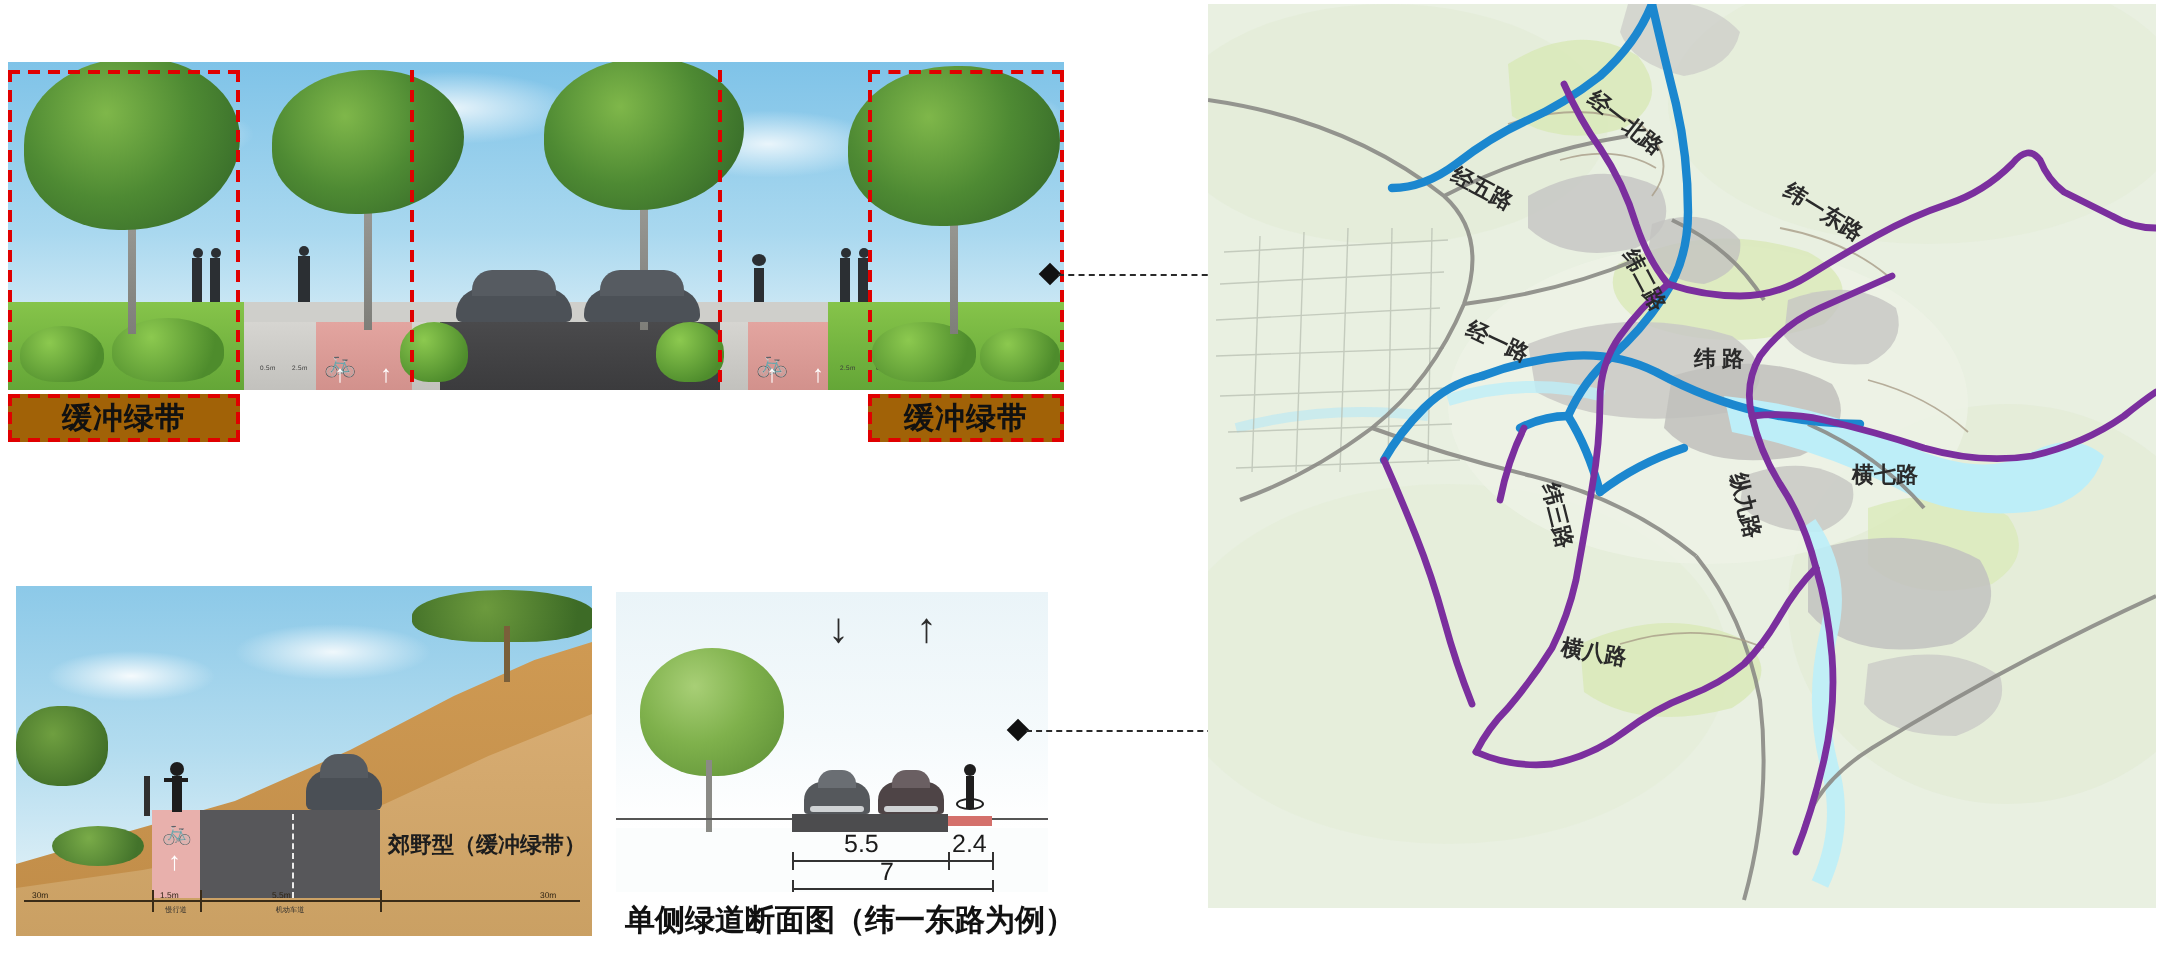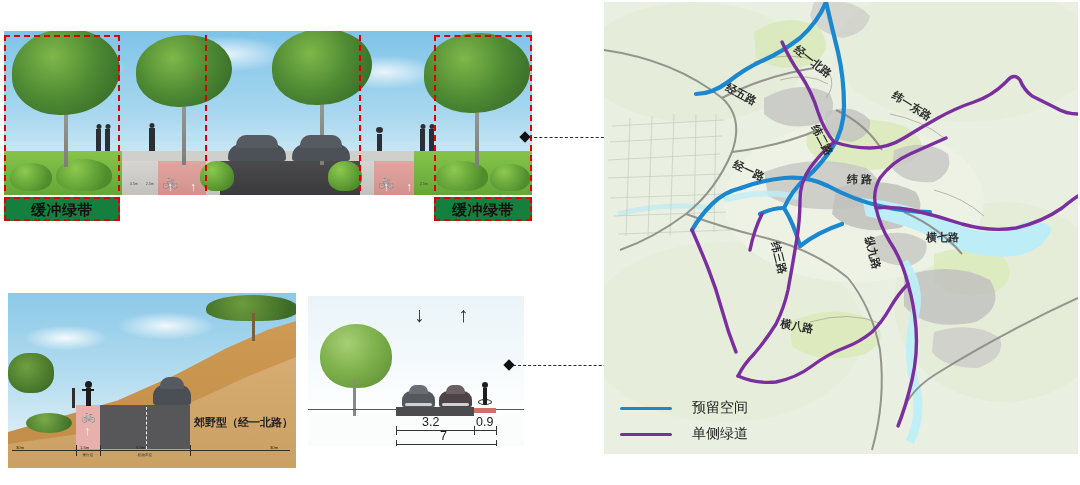--- a/index.html
+++ b/index.html
@@ -40,21 +40,21 @@
   .head{position:absolute;left:50%;transform:translateX(-50%);top:-5px;width:5px;height:5px;border-radius:50%;background:#2b2f33;}
   .car{position:absolute;bottom:34px;background:#4c5157;border-radius:13px 13px 3px 3px;}
   .car:before{content:"";position:absolute;left:14%;right:14%;top:-9px;height:13px;border-radius:10px 10px 0 0;background:#565b61;}
   .cyclist{position:absolute;bottom:44px;}
 
   .dash-box{position:absolute;border:2px dashed #e00000;box-sizing:border-box;}
   .dash-line{position:absolute;width:0;border-left:2px dashed #e00000;box-sizing:border-box;}
 
   .label-row{position:absolute;left:4px;top:197px;width:528px;height:26px;}
   .tag{position:absolute;top:0;height:24px;line-height:22px;text-align:center;
-       border:2px dashed #e00000;box-sizing:border-box;background:#15803d;
+       border:2px dashed #e00000;box-sizing:border-box;background:#a16207;
        font-size:15px;font-weight:700;color:#111;letter-spacing:.5px;}
   .center-caption{position:absolute;left:120px;right:112px;top:0;height:24px;line-height:24px;
        text-align:center;font-size:15.5px;font-weight:700;color:#111;white-space:nowrap;}
 
   
   .mtn-panel{position:absolute;left:8px;top:293px;width:288px;height:175px;overflow:hidden;background:#fff;}
   .mtn-sky{position:absolute;left:0;top:0;right:0;height:150px;
     background:
       radial-gradient(ellipse 60px 18px at 20% 30%, rgba(255,255,255,.9), rgba(255,255,255,0) 70%),
       radial-gradient(ellipse 70px 20px at 55% 22%, rgba(255,255,255,.85), rgba(255,255,255,0) 70%),
@@ -229,21 +229,21 @@
     <div class="dimtick" style="left:68px;top:152px;height:11px;"></div>
     <div class="dimtick" style="left:92px;top:152px;height:11px;"></div>
     <div class="dimtick" style="left:182px;top:152px;height:11px;"></div>
     <div class="dimtext" style="left:8px;top:152px;">30m</div>
     <div class="dimtext" style="left:72px;top:152px;">1.5m</div>
     <div class="dimtext" style="left:128px;top:152px;">5.5m</div>
     <div class="dimtext" style="left:262px;top:152px;">30m</div>
     <div class="mtn-bandtext" style="left:68px;top:160px;width:24px;">慢行道</div>
     <div class="mtn-bandtext" style="left:92px;top:160px;width:90px;">机动车道</div>
 
-    <div class="mtn-note" style="left:186px;top:122px;">郊野型（经一北路）</div>
+    <div class="mtn-note" style="left:186px;top:122px;">郊野型（缓冲绿带）</div>
   </div>
 
   <div class="gw-panel">
     <div class="gw-sky"></div>
 
     <div class="gw-arrow" style="left:106px;top:8px;">↓</div>
     <div class="gw-arrow" style="left:150px;top:8px;">↑</div>
 
     <div class="gw-tree" style="left:12px;top:28px;width:72px;height:92px;">
       <div style="position:absolute;left:0;top:0;width:72px;height:64px;border-radius:50% 50% 46% 46%;background:radial-gradient(circle at 38% 30%,#a8cf76 0%,#7fb14c 45%,#5a8c33 100%);"></div>
@@ -266,27 +266,28 @@
       <div style="position:absolute;left:5px;top:6px;width:4px;height:16px;background:#1e1e1e;"></div>
       <div style="position:absolute;left:4px;top:0;width:6px;height:6px;border-radius:50%;background:#1e1e1e;"></div>
       <div style="position:absolute;left:0;top:17px;width:14px;height:6px;border:1.2px solid #1e1e1e;border-radius:50%;box-sizing:border-box;"></div>
     </div>
 
     <div class="gw-dimline" style="left:88px;bottom:15px;width:78px;"></div>
     <div class="gw-dimtick" style="left:88px;bottom:11px;"></div>
     <div class="gw-dimtick" style="left:166px;bottom:11px;"></div>
     <div class="gw-dimtick" style="left:188px;bottom:11px;"></div>
     <div class="gw-dimline" style="left:166px;bottom:15px;width:22px;"></div>
-    <div class="gw-dim" style="left:114px;bottom:17px;">3.2</div>
-    <div class="gw-dim" style="left:168px;bottom:17px;">0.9</div>
+    <div class="gw-dim" style="left:114px;bottom:17px;">5.5</div>
+    <div class="gw-dim" style="left:168px;bottom:17px;">2.4</div>
     <div class="gw-dimline" style="left:88px;bottom:1px;width:100px;"></div>
     <div class="gw-dimtick" style="left:88px;bottom:-3px;"></div>
     <div class="gw-dimtick" style="left:188px;bottom:-3px;"></div>
     <div class="gw-dim" style="left:132px;bottom:3px;">7</div>
   </div>
+  <div class="gw-caption">单侧绿道断面图（纬一东路为例）</div>
 
   <div class="diamond" style="left:521px;top:133px;"></div>
   <div class="conn" style="left:529px;top:137px;width:80px;"></div>
   <div class="diamond" style="left:505px;top:361px;"></div>
   <div class="conn" style="left:513px;top:365px;width:270px;"></div>
 
   <div class="map-panel">
     <svg class="map-svg" viewBox="0 0 474 452" preserveAspectRatio="none">
       <rect x="0" y="0" width="474" height="452" fill="#e9f0e1"></rect>
 
@@ -379,25 +380,15 @@
     <div class="road-label" style="left:293px;top:86px;transform:rotate(32deg);">纬一东路</div>
     <div class="road-label" style="left:133px;top:155px;transform:rotate(25deg);">经一路</div>
     <div class="road-label" style="left:217px;top:120px;transform:rotate(62deg);">纬二路</div>
     <div class="road-label" style="left:243px;top:170px;">纬  路</div>
     <div class="road-label" style="left:322px;top:228px;">横七路</div>
     <div class="road-label" style="left:178px;top:238px;transform:rotate(76deg);">纬三路</div>
     <div class="road-label" style="left:272px;top:233px;transform:rotate(76deg);">纵九路</div>
     <div class="road-label" style="left:178px;top:314px;transform:rotate(10deg);">横八路</div>
   </div>
 
-  <div class="legend">
-    <div class="legend-row">
-      <span class="legend-swatch" style="background:#1b87cf;"></span>
-      <span class="legend-label">预留空间</span>
-    </div>
-    <div class="legend-row">
-      <span class="legend-swatch" style="background:#7b2f9e;"></span>
-      <span class="legend-label">单侧绿道</span>
-    </div>
-  </div>
 
 
 </div>
 
 </body></html>

